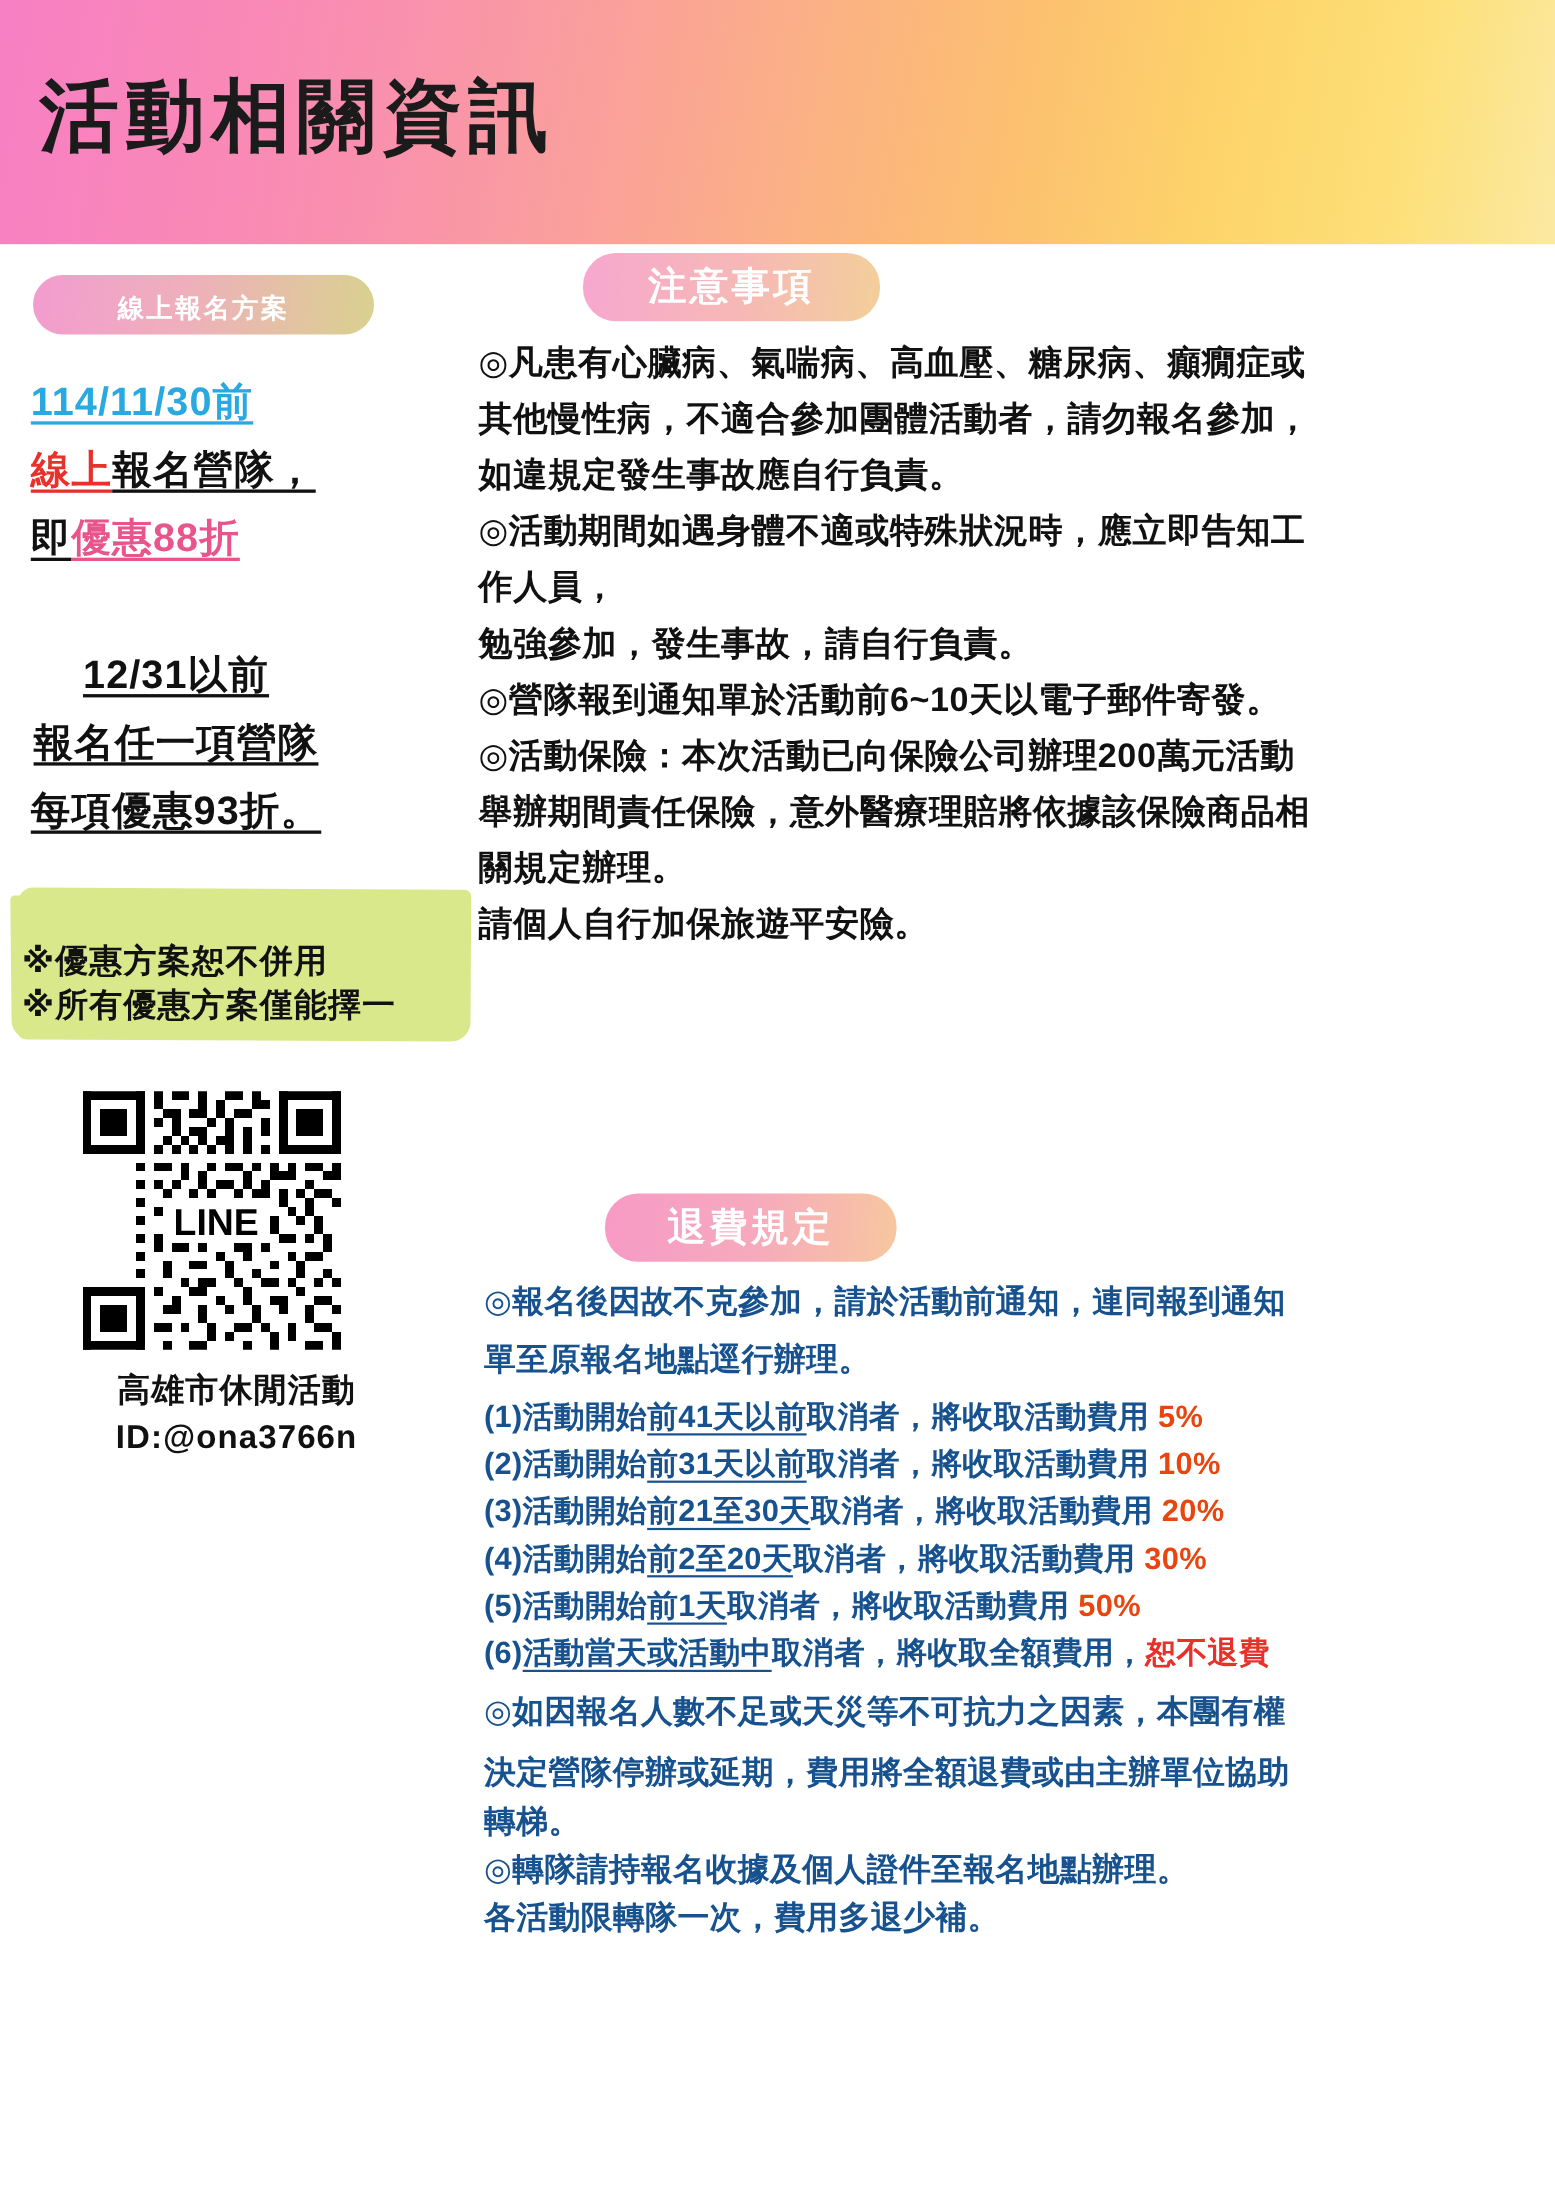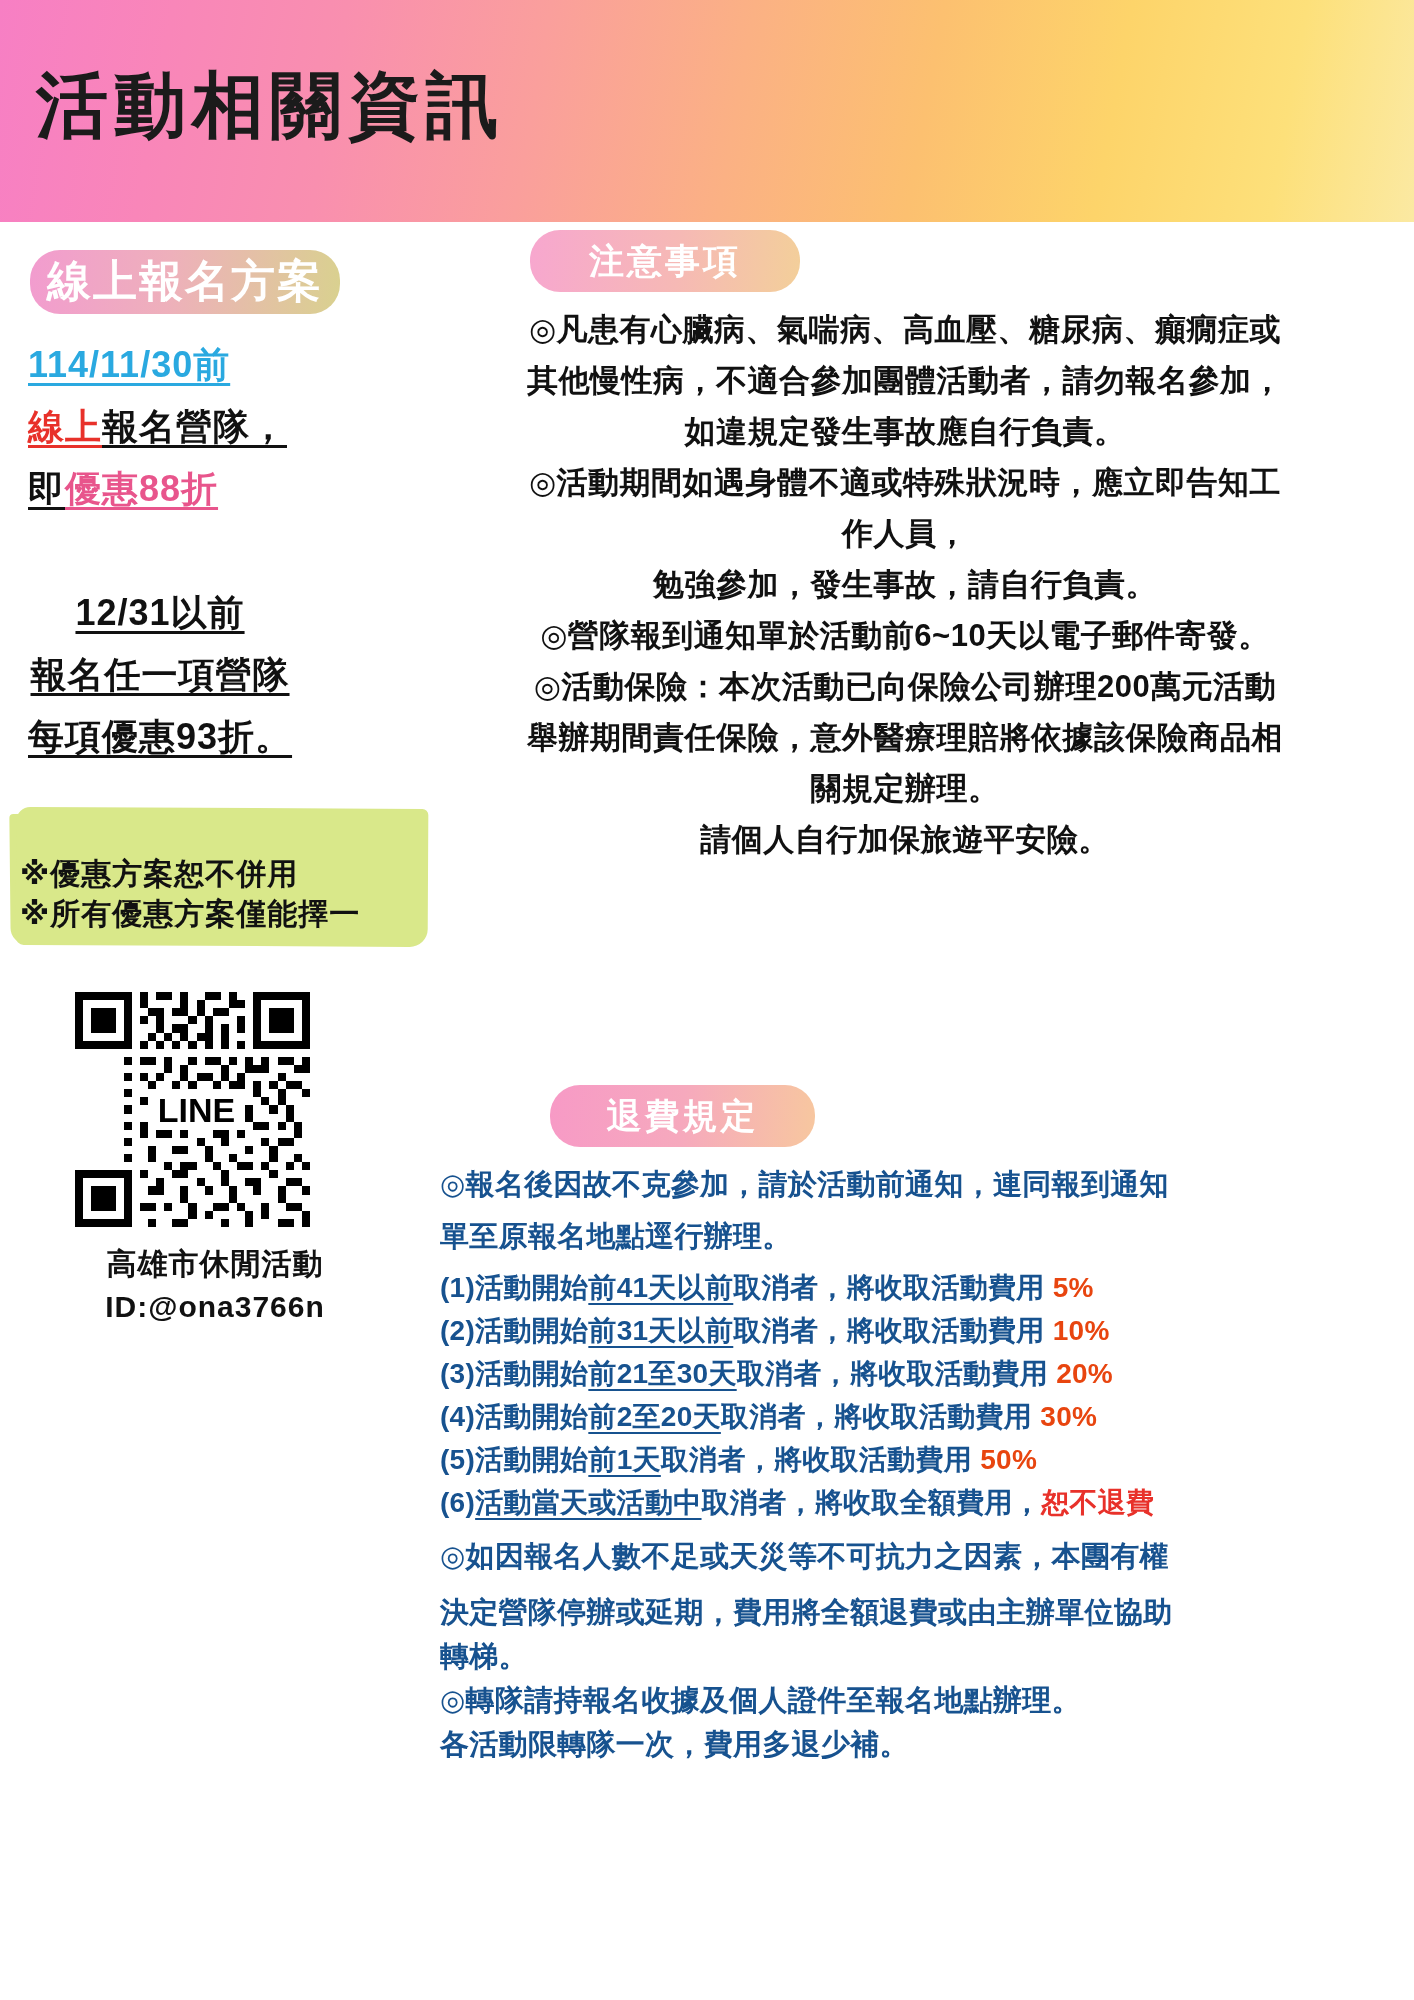--- a/index.html
+++ b/index.html
@@ -47,23 +47,23 @@
     border-radius: 30px;
     color: #ffffff;
     font-weight: 700;
     text-align: center;
     white-space: nowrap;
   }
 
   .pill-online {
     position: absolute;
     left: 30px; top: 28px;
-    width: 310px; height: 64px;
+    width: 310px; height: 54px;
     line-height: 62px;
-    font-size: 44px;
+    font-size: 24px;
     letter-spacing: 2px;
     background: linear-gradient(95deg, #f29ccf 0%, #eeb0bb 45%, #d9d18f 100%);
   }
 
   .promo-block {
     position: absolute;
     left: 28px;
     font-size: 36px;
     font-weight: 700;
     line-height: 62px;
@@ -154,21 +154,21 @@
   .notice-body {
     position: absolute;
     left: 5px; top: 82px;
     width: 940px;
     font-size: 31px;
     line-height: 51px;
     color: #111;
     font-weight: 700;
     letter-spacing: 0.5px;
   }
-  .notice-body p { margin: 0; text-align: center; }
+  .notice-body p { margin: 0; }
 
   .refund-body {
     position: absolute;
     left: 10px; top: 940px;
     width: 955px;
     color: #17528f;
     font-weight: 700;
     letter-spacing: 0.3px;
   }
   .refund-intro {

